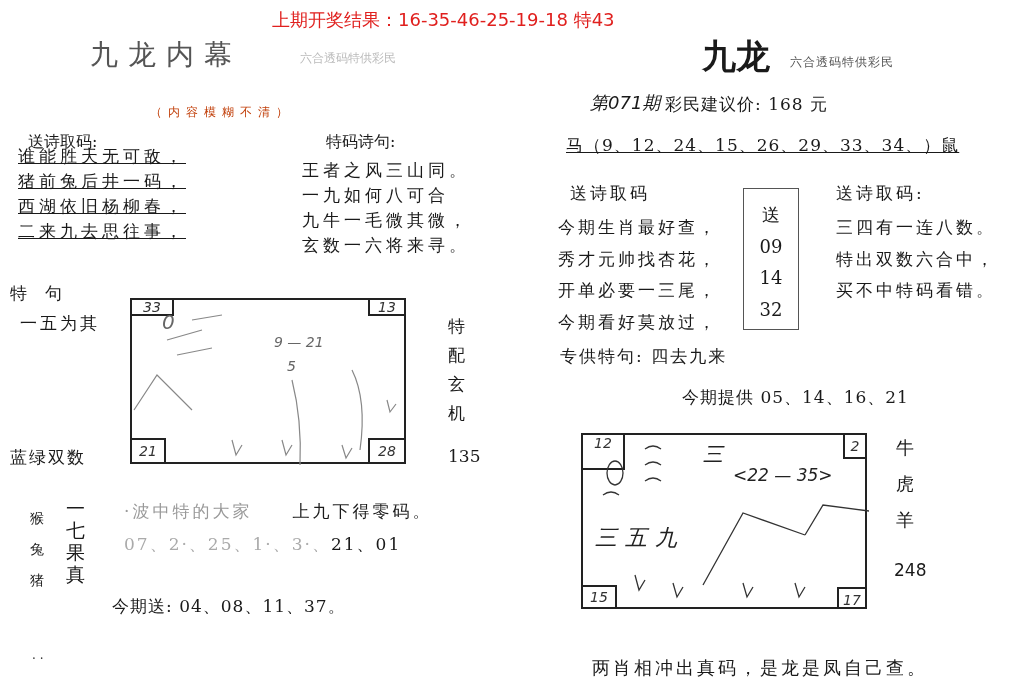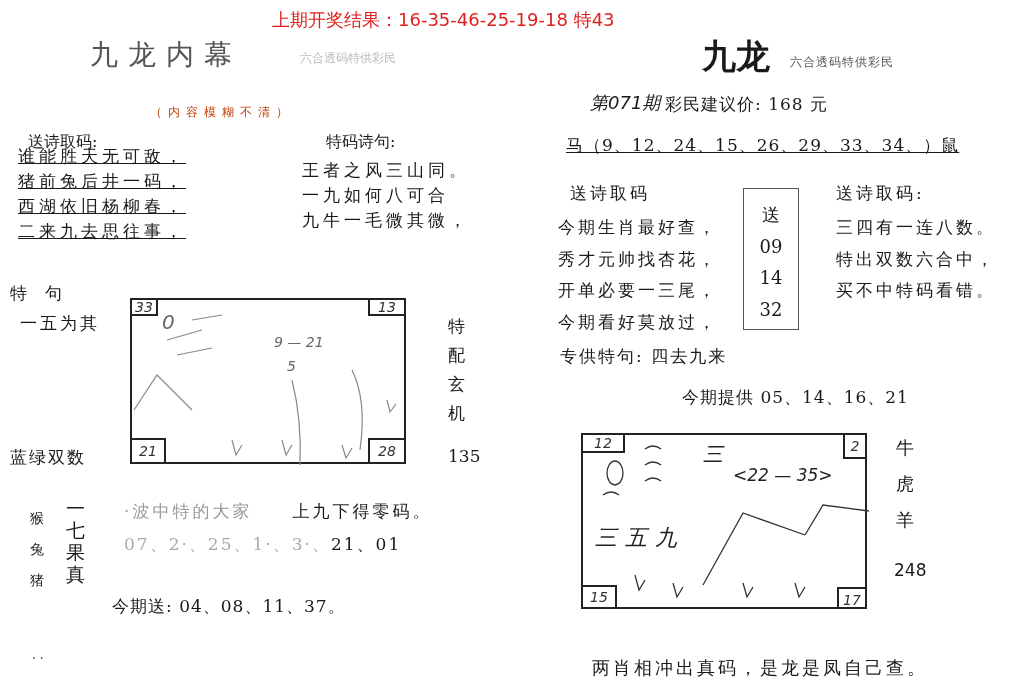--- a/index.html
+++ b/index.html
@@ -75,28 +75,29 @@
   <div>猪前兔后井一码，</div>
   <div>西湖依旧杨柳春，</div>
   <div>二来九去思往事，</div>
 </div>
 
 <div class="abs poem-h l-poem-right-h">特码诗句:</div>
 <div class="abs poem lines l-poem-right">
   <div>王者之风三山同。</div>
   <div>一九如何八可合</div>
   <div>九牛一毛微其微，</div>
+  <div>玄数一六将来寻。</div>
 </div>
 
 <div class="abs l-special-h">特句</div>
 <div class="abs l-special">一五为其</div>
 <div class="abs l-blue">蓝绿双数</div>
 
 <div class="abs sketch" style="left:130px; top:298px; width:276px; height:166px;">
-  <div class="corner" style="left:-2px; top:-2px; width:28px; height:18px; line-height:14px;">33</div>
+  <div class="corner" style="left:-2px; top:-2px; width:44px; height:18px; line-height:14px;">33</div>
   <div class="corner" style="right:-2px; top:-2px; width:38px; height:18px; line-height:14px;">13</div>
   <div class="corner" style="left:-2px; bottom:-2px; width:36px; height:26px; line-height:22px;">21</div>
   <div class="corner" style="right:-2px; bottom:-2px; width:38px; height:26px; line-height:22px;">28</div>
   <div class="sketch-mark" style="left:30px; top:10px; font-size:20px;">0</div>
   <div class="sketch-mark" style="left:142px; top:34px; font-size:14px;">9 — 21</div>
   <div class="sketch-mark" style="left:155px; top:58px; font-size:14px;">5</div>
   <svg width="276" height="166" style="position:absolute;left:0;top:0;">
     <g stroke="#888" stroke-width="1.2" fill="none">
       <path d="M2 110 L25 75 L60 110"></path>
       <path d="M160 80 Q170 120 168 165"></path>
@@ -157,21 +158,21 @@
 <div class="abs r-poem-r lines">
   <div style="padding-left:8px"> 三四有一连八数。</div>
   <div style="padding-left:8px"> 特出双数六合中，</div>
   <div style="padding-left:8px"> 买不中特码看错。</div>
 </div>
 
 <div class="abs r-special">专供特句: 四去九来</div>
 <div class="abs r-provide">今期提供 05、14、16、21</div>
 
 <div class="abs sketch" style="left:581px; top:433px; width:286px; height:176px;">
-  <div class="corner" style="left:-2px; top:-2px; width:44px; height:20px; line-height:16px;">12</div>
+  <div class="corner" style="left:-2px; top:-2px; width:44px; height:37px; line-height:16px;">12</div>
   <div class="corner" style="right:-2px; top:-2px; width:24px; height:26px; line-height:22px;">2</div>
   <div class="corner" style="left:-2px; bottom:-2px; width:36px; height:24px; line-height:20px;">15</div>
   <div class="corner" style="right:-2px; bottom:-2px; width:30px; height:22px; line-height:22px;font-style:italic;">17</div>
   <div class="sketch-mark" style="left:120px; top:6px; font-size:20px; color:#222;">三</div>
   <div class="sketch-mark" style="left:150px; top:30px; font-size:17px; color:#222;">&lt;22 — 35&gt;</div>
   <div class="sketch-mark" style="left:12px; top:88px; font-size:22px; color:#222; letter-spacing:8px;">三五九</div>
   <svg width="286" height="176" style="position:absolute;left:0;top:0;">
     <g stroke="#333" stroke-width="1.3" fill="none">
       <ellipse cx="32" cy="38" rx="8" ry="12"></ellipse>
       <path d="M62 14 Q70 8 78 14 M62 30 Q70 24 78 30 M62 46 Q70 40 78 46 M20 60 Q28 54 36 60"></path>

